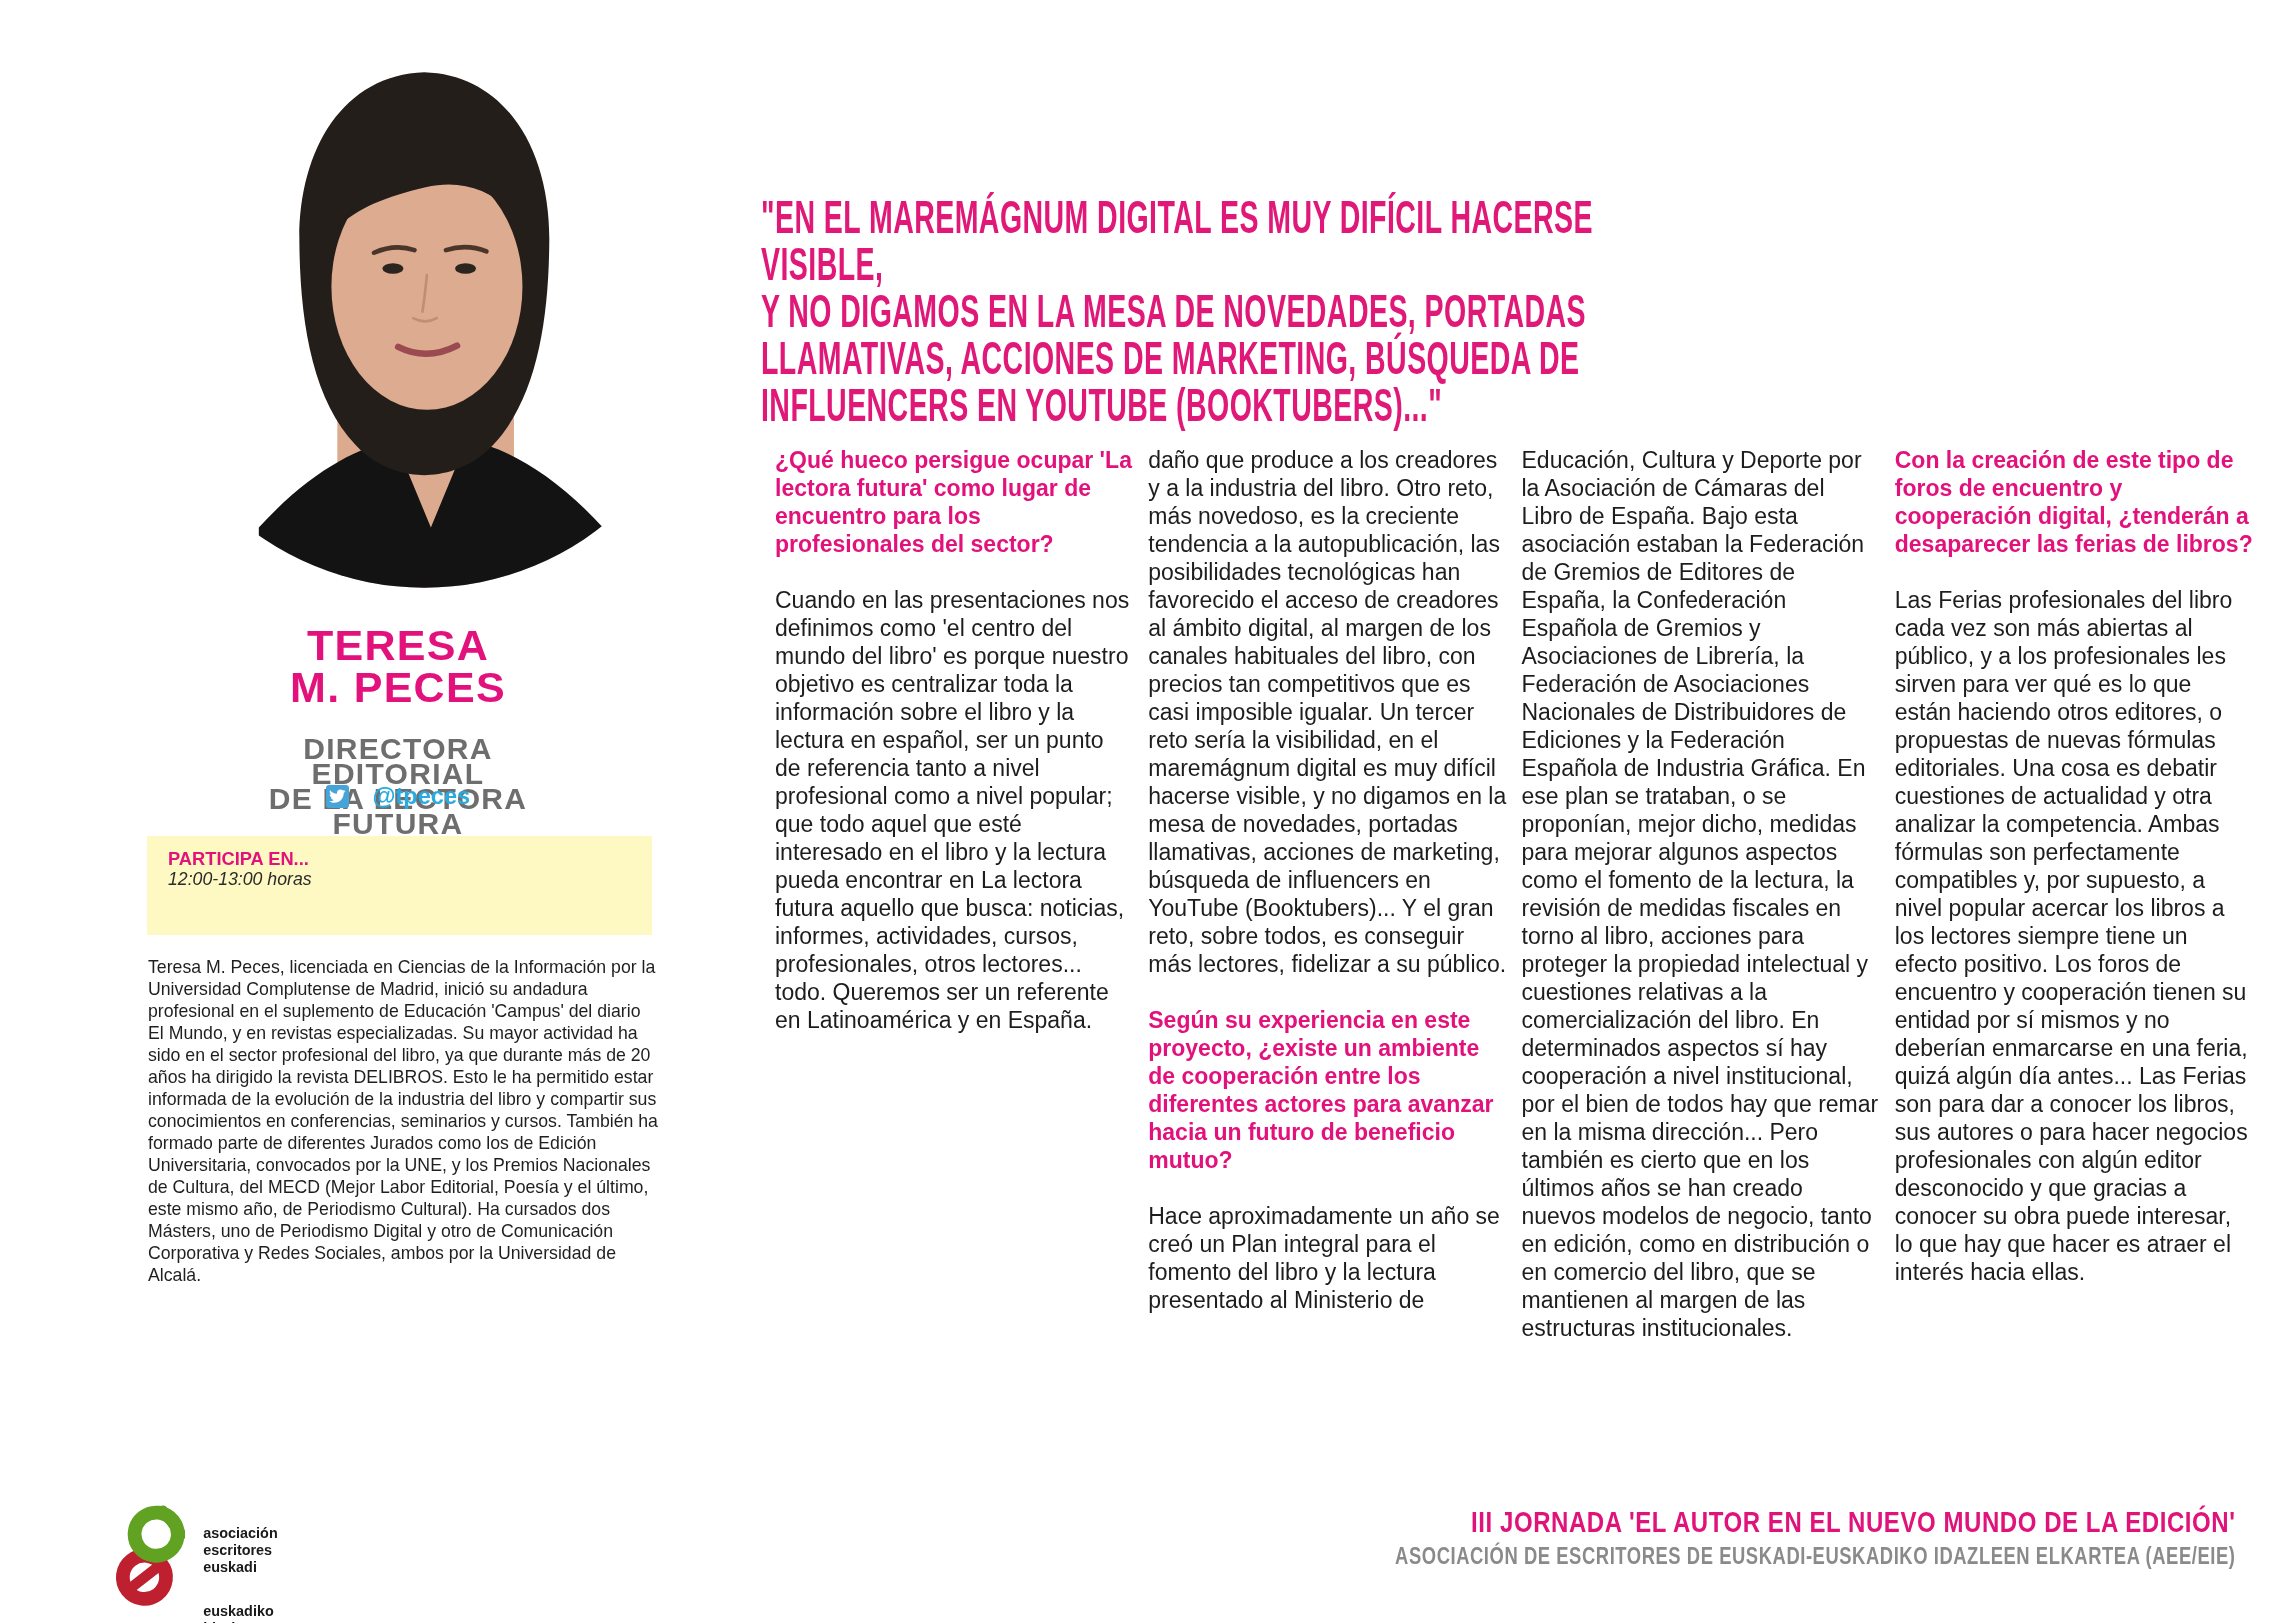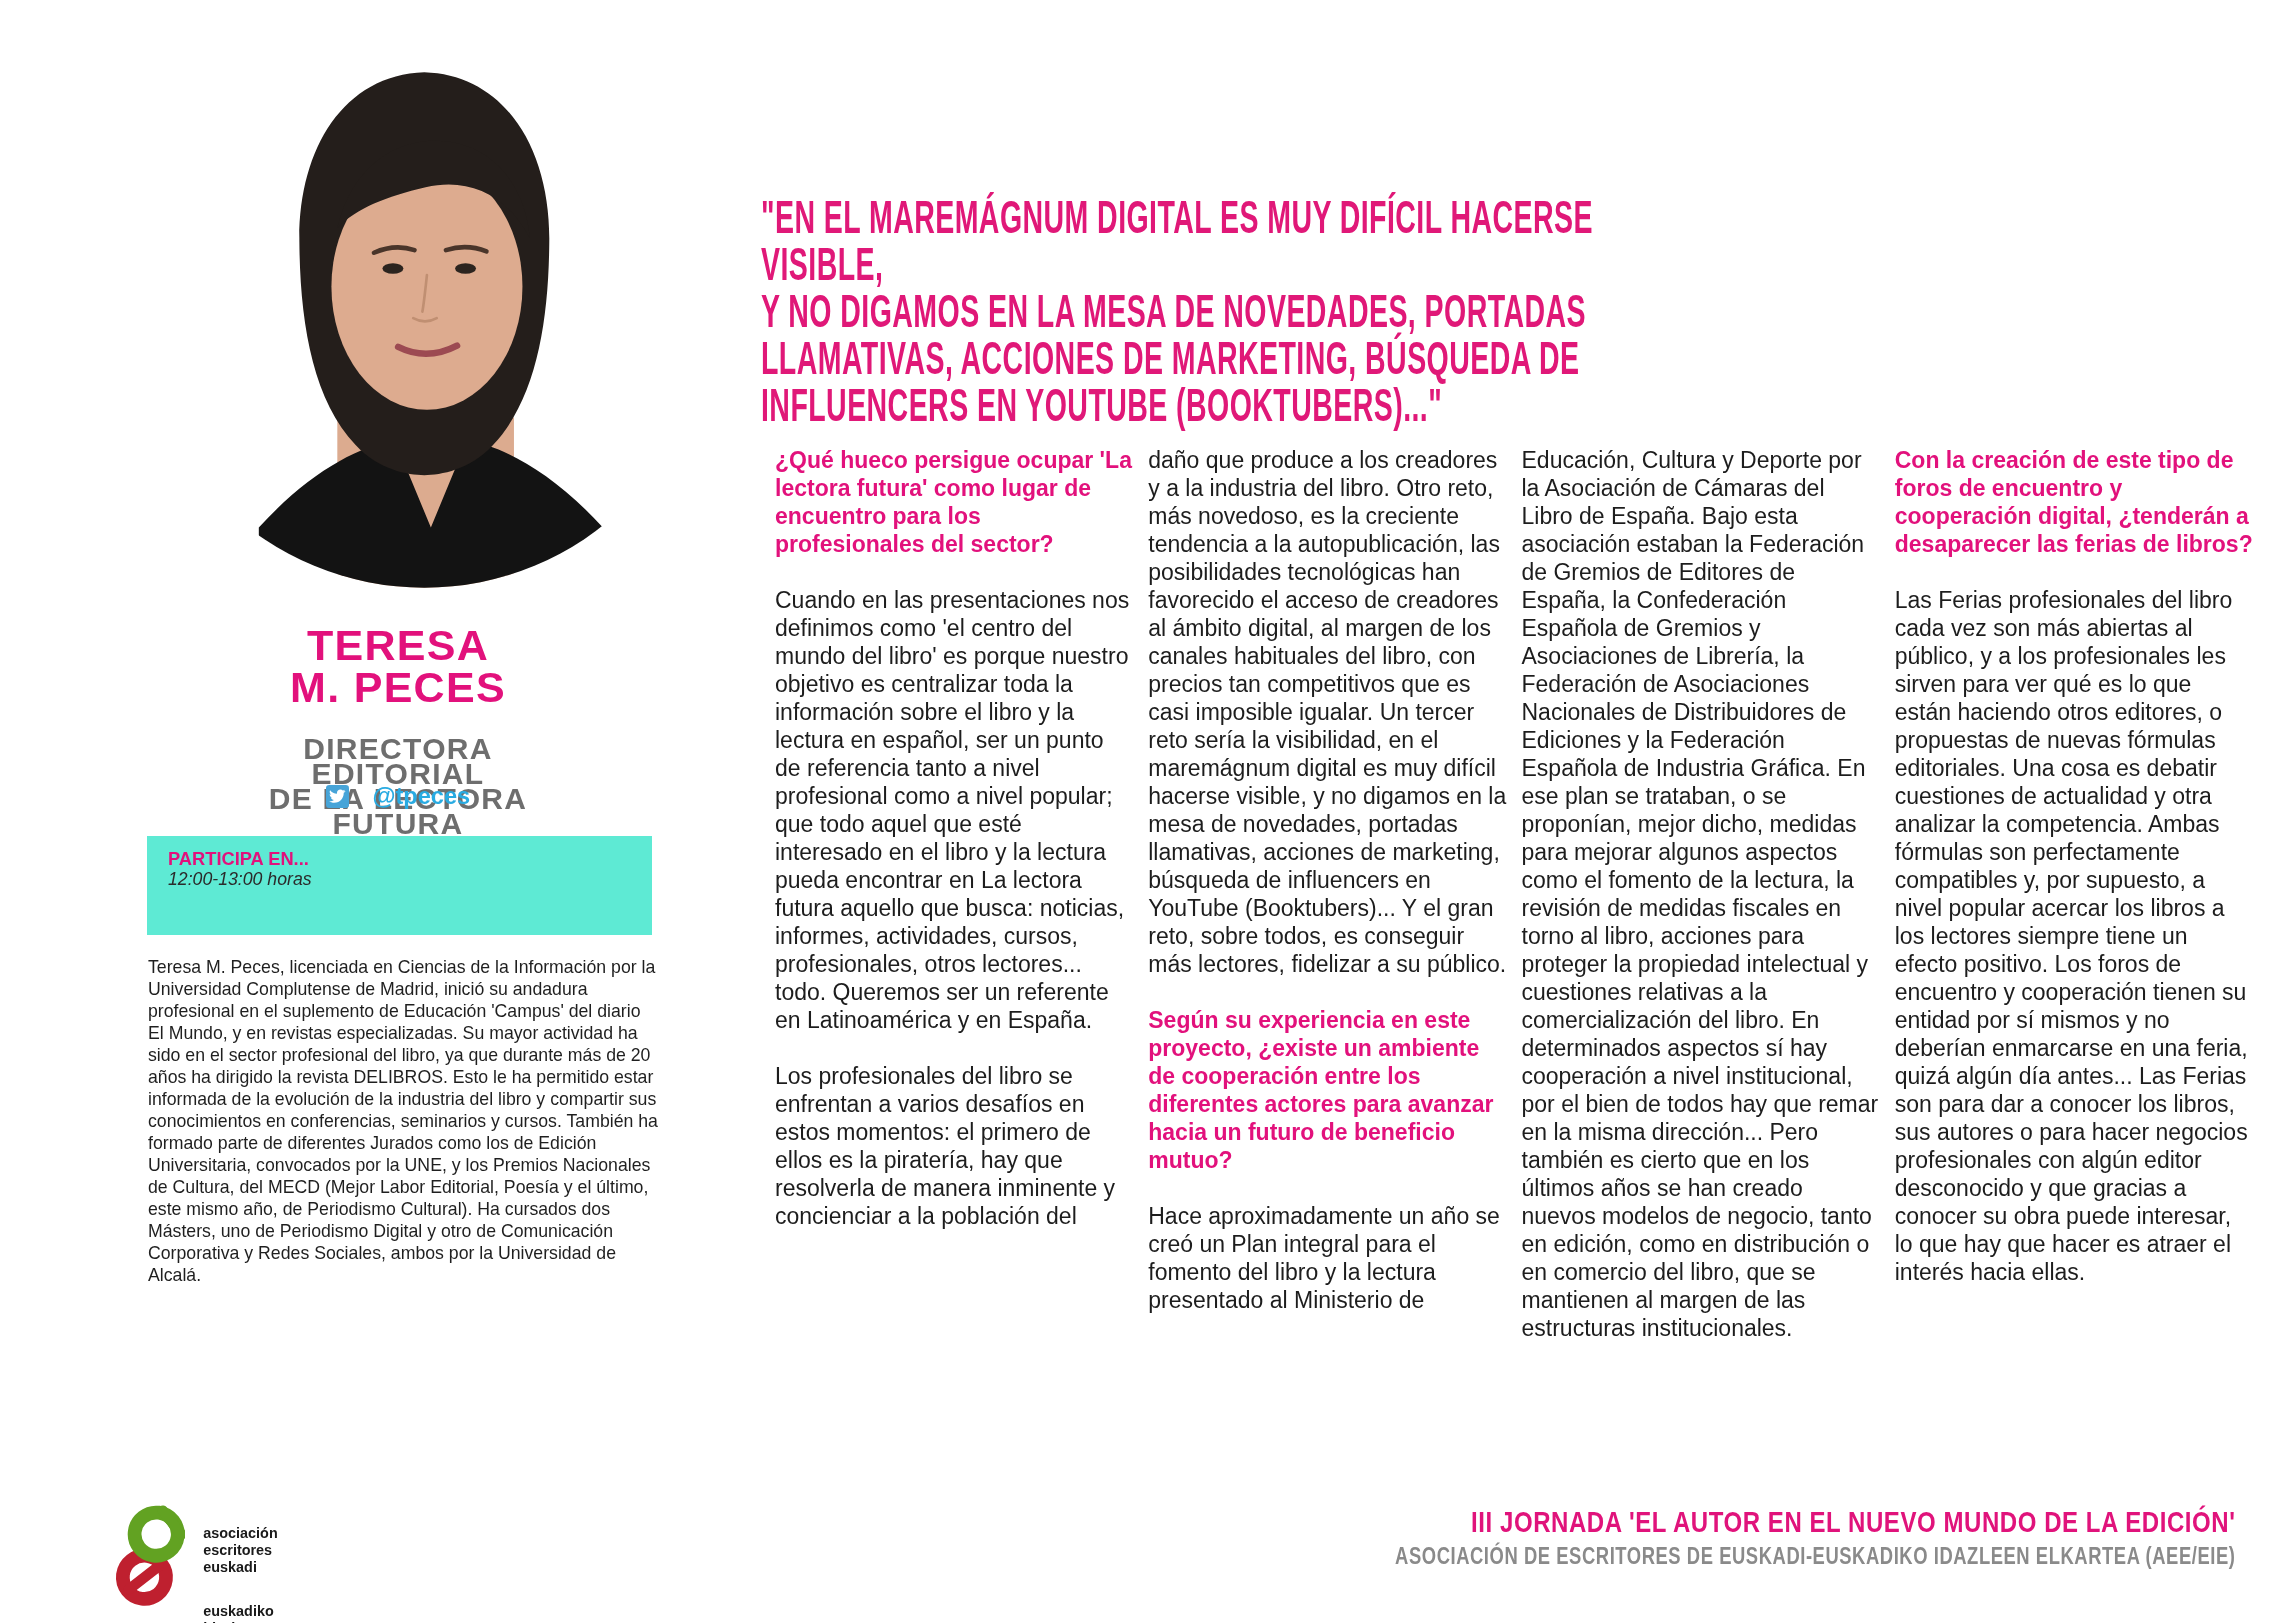--- a/index.html
+++ b/index.html
@@ -20,21 +20,21 @@
   }
   .twitter-row{
     position:absolute;left:213px;top:782px;width:370px;height:29px;
     display:flex;align-items:center;justify-content:center;gap:23px;
   }
   .tw-icon{width:23.6px;height:23.6px;background:#47a4d8;border-radius:3.3px;
     display:flex;align-items:center;justify-content:center;flex:0 0 auto;}
   .tw-handle{color:#29abe2;font-size:23.6px;font-weight:700;text-decoration:none;}
   .participa-box{
     position:absolute;left:147px;top:836px;width:505px;height:99px;
-    background:#5eead4;box-sizing:border-box;padding:11.8px 19.6px 0 21px;
+    background:#fef9c3;box-sizing:border-box;padding:11.8px 19.6px 0 21px;
     font-size:17.7px;line-height:21.6px;
   }
   .participa-label{color:#e2117c;font-weight:700;font-size:18.3px;margin:0;}
   .participa-title{color:#141414;font-weight:700;margin:0;}
   .participa-time{color:#2b2b2b;font-style:italic;margin:0;}
   .bio{
     position:absolute;left:148px;top:956px;width:512px;
     color:#1f1f1f;font-size:17.7px;line-height:22px;
   }
   
@@ -124,21 +124,20 @@
 
   <div class="headline">"EN EL MAREMÁGNUM DIGITAL ES MUY DIFÍCIL HACERSE VISIBLE,
 Y NO DIGAMOS EN LA MESA DE NOVEDADES, PORTADAS
 LLAMATIVAS, ACCIONES DE MARKETING, BÚSQUEDA DE
 INFLUENCERS EN YOUTUBE (BOOKTUBERS)..."</div>
 
   <div class="cols">
     <div class="col">
       <p class="q">¿Qué hueco persigue ocupar 'La lectora futura' como lugar de encuentro para los profesionales del sector?</p>
       <p class="a">Cuando en las presentaciones nos definimos como 'el centro del mundo del libro' es porque nuestro objetivo es centralizar toda la información sobre el libro y la lectura en español, ser un punto de referencia tanto a nivel profesional como a nivel popular; que todo aquel que esté interesado en el libro y la lectura pueda encontrar en La lectora futura aquello que busca: noticias, informes, actividades, cursos, profesionales, otros lectores... todo. Queremos ser un referente en Latinoamérica y en España.</p>
-      <p class="a">Los profesionales del libro se enfrentan a varios desafíos en estos momentos: el primero de ellos es la piratería, hay que resolverla de manera inminente y concienciar a la población del</p>
     </div>
     <div class="col">
       <p class="a">daño que produce a los creadores y a la industria del libro. Otro reto, más novedoso, es la creciente tendencia a la autopublicación, las posibilidades tecnológicas han favorecido el acceso de creadores al ámbito digital, al margen de los canales habituales del libro, con precios tan competitivos que es casi imposible igualar. Un tercer reto sería la visibilidad, en el maremágnum digital es muy difícil hacerse visible, y no digamos en la mesa de novedades, portadas llamativas, acciones de marketing, búsqueda de influencers en YouTube (Booktubers)... Y el gran reto, sobre todos, es conseguir más lectores, fidelizar a su público.</p>
       <p class="q">Según su experiencia en este proyecto, ¿existe un ambiente de cooperación entre los diferentes actores para avanzar hacia un futuro de beneficio mutuo?</p>
       <p class="a">Hace aproximadamente un año se creó un Plan integral para el fomento del libro y la lectura presentado al Ministerio de</p>
     </div>
     <div class="col">
       <p class="a">Educación, Cultura y Deporte por la Asociación de Cámaras del Libro de España. Bajo esta asociación estaban la Federación de Gremios de Editores de España, la Confederación Española de Gremios y Asociaciones de Librería, la Federación de Asociaciones Nacionales de Distribuidores de Ediciones y la Federación Española de Industria Gráfica. En ese plan se trataban, o se proponían, mejor dicho, medidas para mejorar algunos aspectos como el fomento de la lectura, la revisión de medidas fiscales en torno al libro, acciones para proteger la propiedad intelectual y cuestiones relativas a la comercialización del libro. En determinados aspectos sí hay cooperación a nivel institucional, por el bien de todos hay que remar en la misma dirección... Pero también es cierto que en los últimos años se han creado nuevos modelos de negocio, tanto en edición, como en distribución o en comercio del libro, que se mantienen al margen de las estructuras institucionales.</p>
     </div>
     <div class="col">

